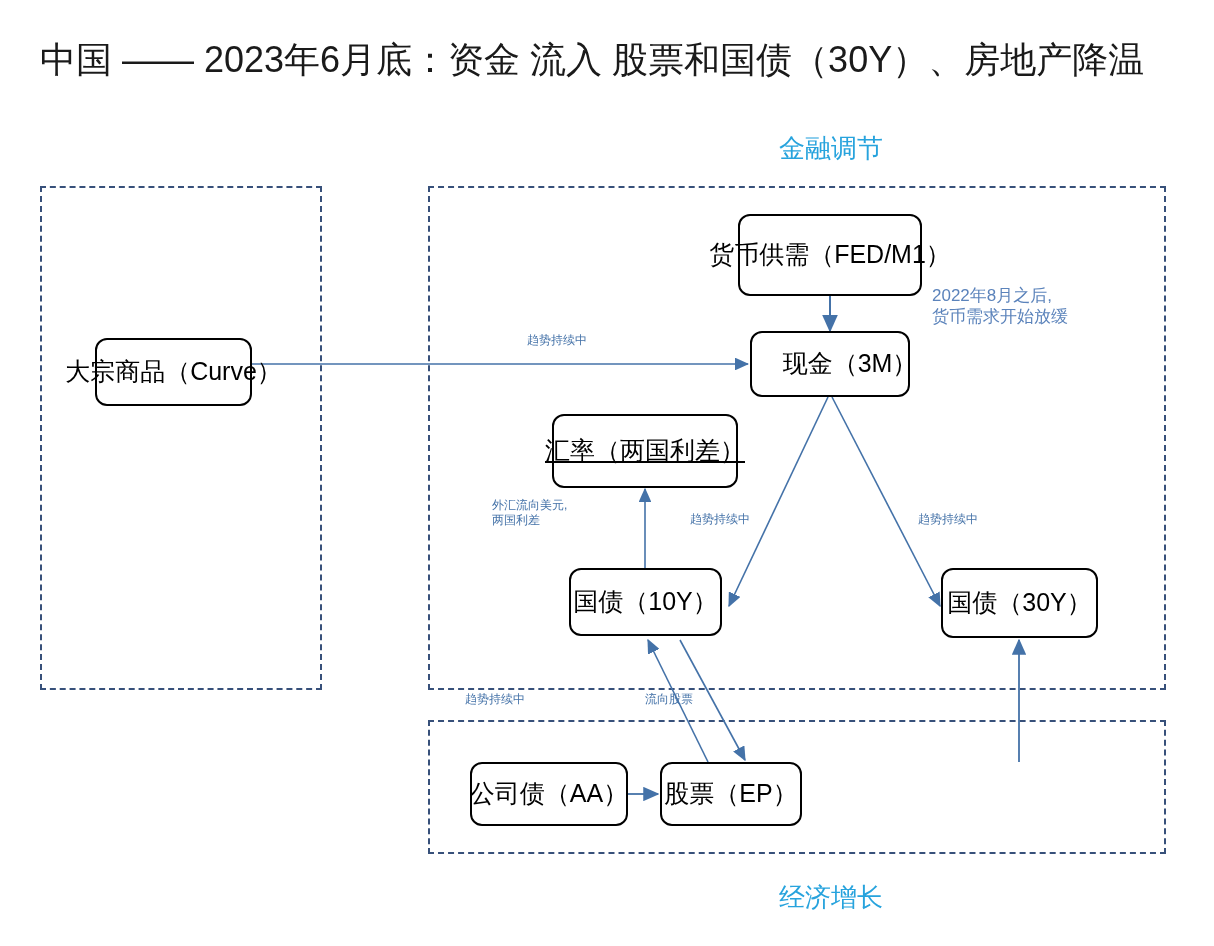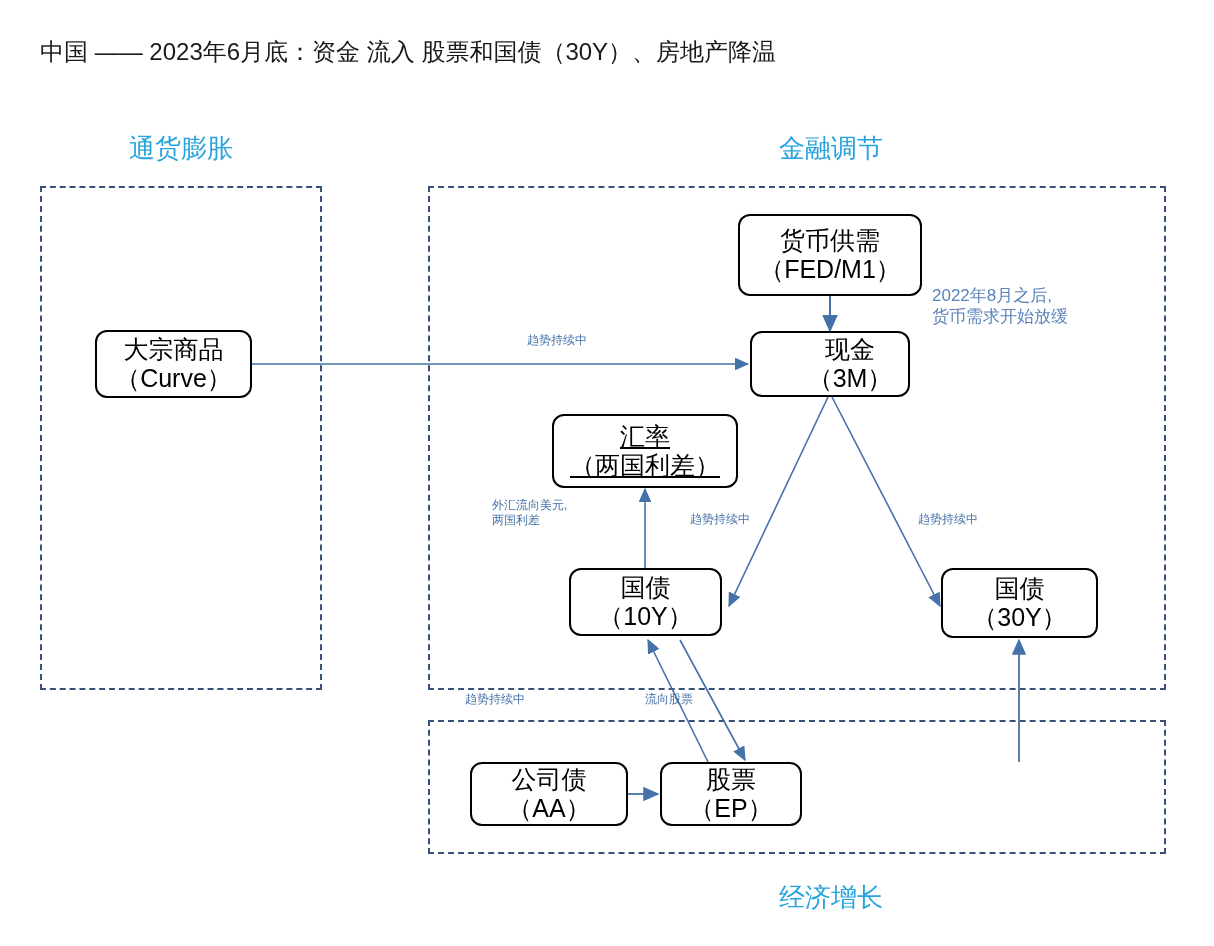--- a/index.html
+++ b/index.html
@@ -15,21 +15,21 @@
     width: 1214px;
     height: 946px;
     background: #ffffff;
     overflow: hidden;
   }
   
   .title {
     position: absolute;
     left: 40px;
     top: 36px;
-    font-size: 24px;
+    font-size: 36px;
     color: #1a1a1a;
     white-space: nowrap;
     letter-spacing: 0px;
   }
   
   .zone {
     position: absolute;
     border: 2px dashed #37507a;
     box-sizing: border-box;
     background: transparent;
@@ -43,21 +43,21 @@
     text-align: center;
   }
   
   .node {
     position: absolute;
     box-sizing: border-box;
     border: 2.5px solid #000000;
     border-radius: 12px;
     background: #ffffff;
     display: flex;
-    flex-direction: column;
+    flex-direction: row;
     align-items: center;
     justify-content: center;
     color: #000000;
     font-size: 25px;
     line-height: 1.18;
     z-index: 5;
     white-space: nowrap;
   }
   .node .ln2 { display: block; }
   
@@ -90,21 +90,20 @@
 <div id="canvas">
 
   <div class="title">中国 —— 2023年6月底：资金 流入 股票和国债（30Y）、房地产降温</div>
 
   <div class="zone" style="left:40px; top:186px; width:282px; height:504px;"></div>
 
   <div class="zone" style="left:428px; top:186px; width:738px; height:504px;"></div>
 
   <div class="zone" style="left:428px; top:720px; width:738px; height:134px;"></div>
 
-  <div class="zone-label" style="left:40px; top:131px; width:282px;">通货膨胀</div>
 
   <div class="zone-label" style="left:690px; top:131px; width:282px;">金融调节</div>
 
   <div class="zone-label" style="left:690px; top:880px; width:282px;">经济增长</div>
 
   <svg id="edges" viewBox="0 0 1214 946" xmlns="http://www.w3.org/2000/svg">
     <defs>
       <marker id="ah" markerWidth="9" markerHeight="8" refX="8.2" refY="4" orient="auto" markerUnits="strokeWidth">
         <path d="M0,0 L9,4 L0,8 Z" fill="#4472a8"></path>
       </marker>
@@ -122,21 +121,21 @@
 
     <line x1="708" y1="762" x2="648" y2="640" stroke="#4472a8" stroke-width="1.6" marker-end="url(#ah)"></line>
 
     <line x1="680" y1="640" x2="745" y2="760" stroke="#4472a8" stroke-width="1.6" marker-end="url(#ah)"></line>
 
     <line x1="628" y1="794" x2="658" y2="794" stroke="#4472a8" stroke-width="1.8" marker-end="url(#ah)"></line>
 
     <line x1="1019" y1="762" x2="1019" y2="640" stroke="#4472a8" stroke-width="1.8" marker-end="url(#ah)"></line>
   </svg>
 
-  <div class="node" style="left:95px; top:330px; width:157px; height:68px;">
+  <div class="node" style="left:95px; top:338px; width:157px; height:68px;">
     <span class="ln1">大宗商品</span>
     <span class="ln2">（Curve）</span>
   </div>
 
   <div class="node" style="left:738px; top:214px; width:184px; height:82px;">
     <span class="ln1">货币供需</span>
     <span class="ln2">（FED/M1）</span>
   </div>
 
   <div class="node" style="left:750px; top:331px; width:160px; height:66px;padding-left:40px;">

